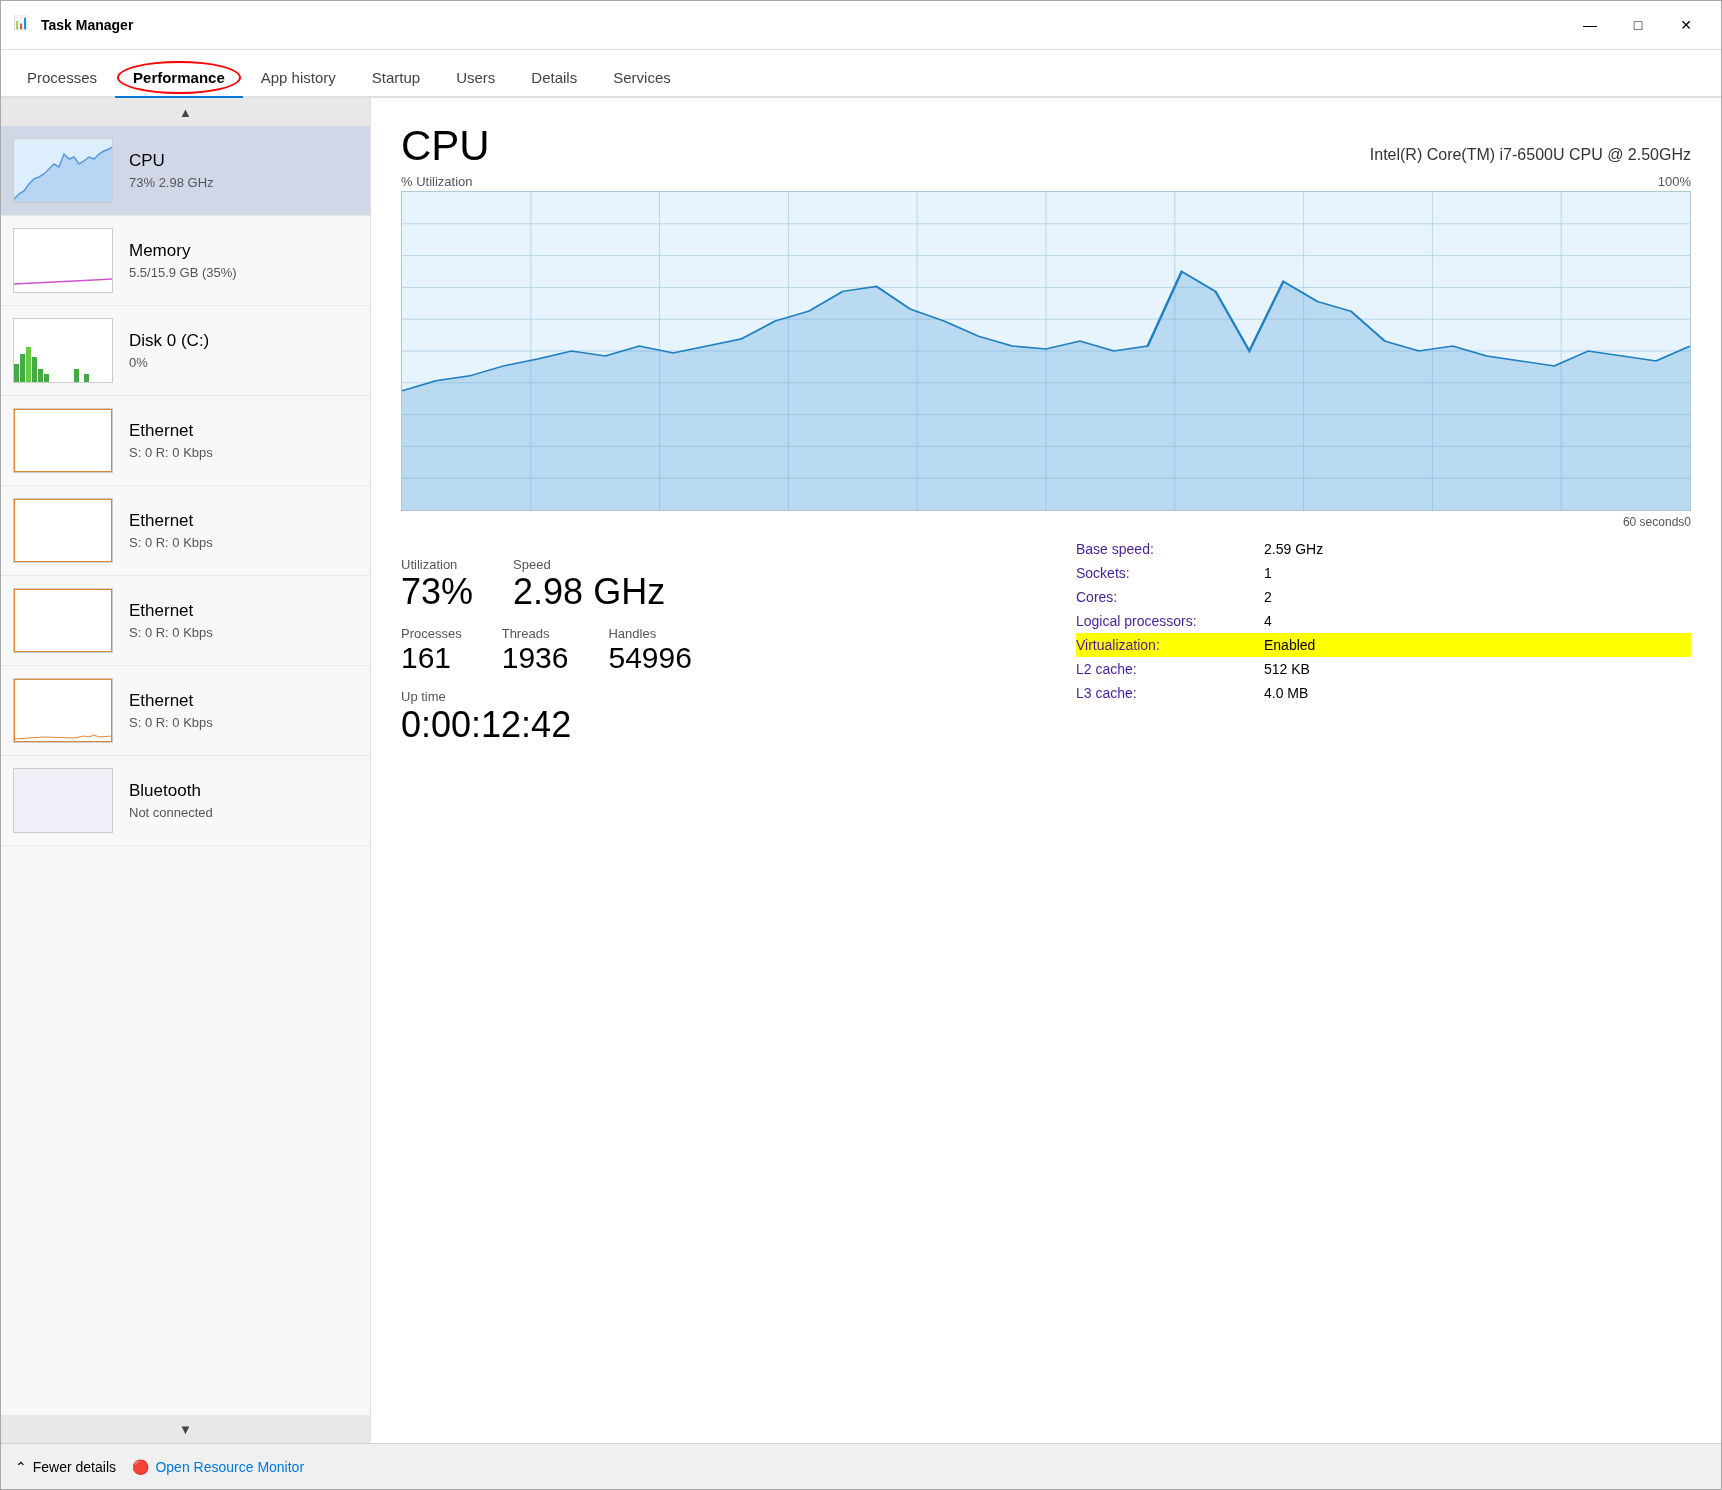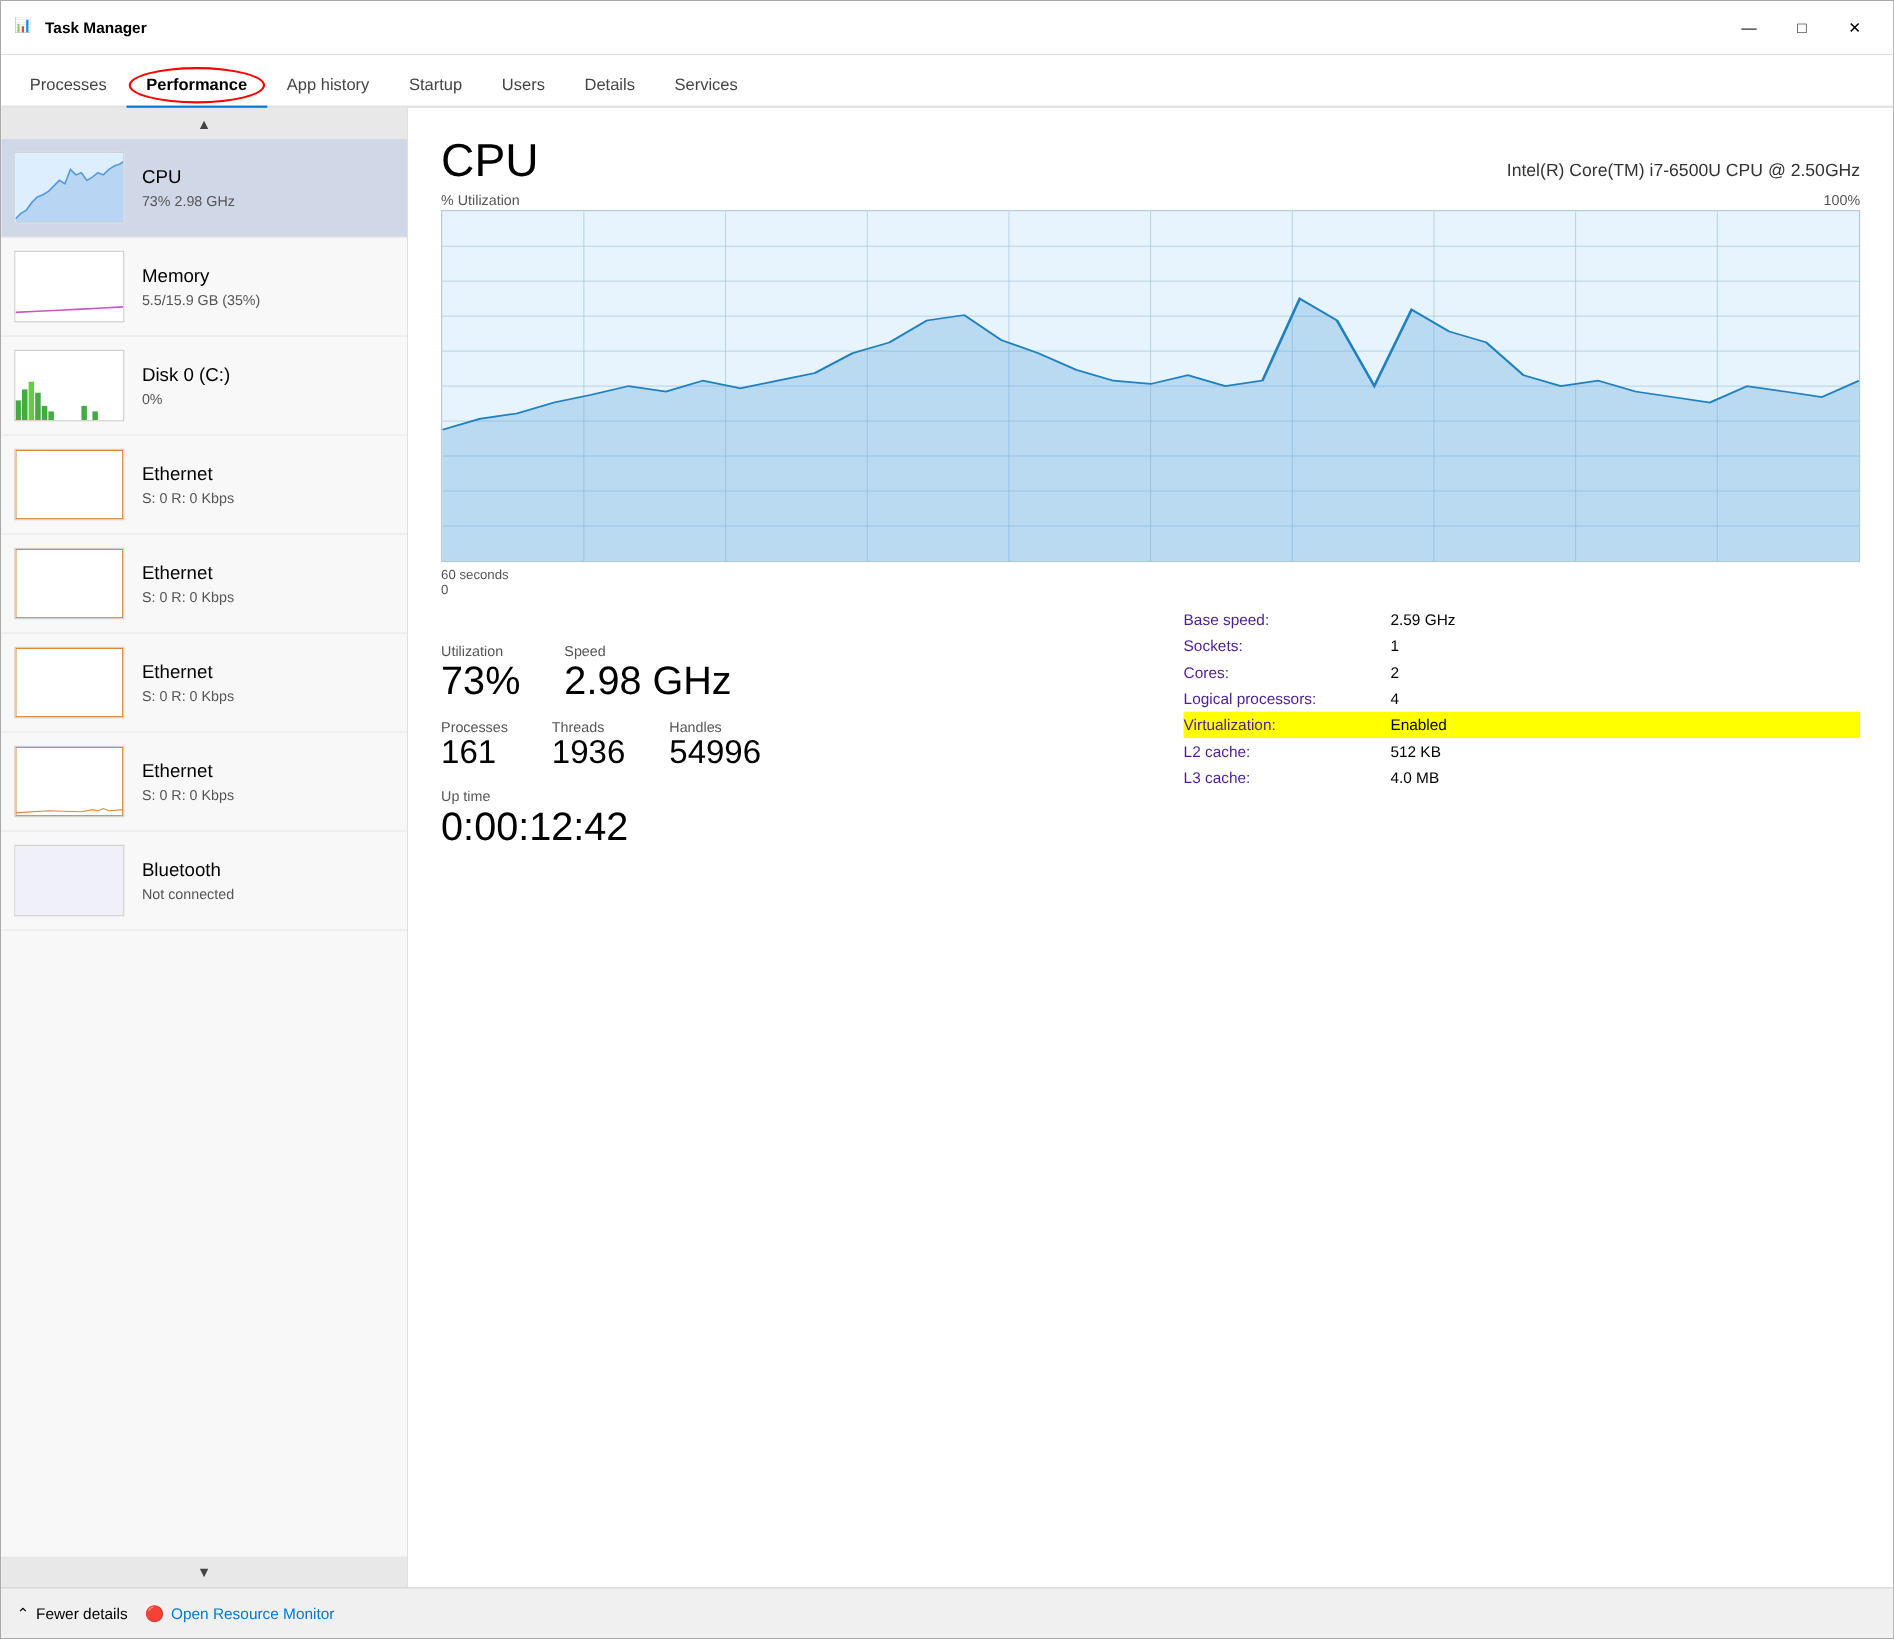--- a/index.html
+++ b/index.html
@@ -41,24 +41,24 @@
     
     .right-panel { flex: 1; padding: 24px 30px; overflow-y: auto; background: #fff; }
     .right-header { display: flex; align-items: baseline; justify-content: space-between; margin-bottom: 4px; }
     .right-title { font-size: 42px; font-weight: 300; }
     .right-subtitle { font-size: 16px; color: #333; text-align: right; }
 
     
     .chart-container { position: relative; margin-bottom: 8px; }
     .chart-label-top { display: flex; justify-content: space-between; font-size: 13px; color: #555; margin-bottom: 2px; }
     .chart { width: 100%; height: 320px; border: 1px solid #b0c8d8; background: #e8f4fd; position: relative; overflow: hidden; }
-    .chart-label-bottom { display: flex; justify-content: space-between; font-size: 12px; color: #555; margin-top: 4px; flex-direction: column; }
-
-    
-    .stats-row { display: flex; gap: 40px; margin-top: 33px; flex-wrap: wrap; }
+    .chart-label-bottom { display: flex; justify-content: flex-end; font-size: 12px; color: #555; margin-top: 4px; }
+
+    
+    .stats-row { display: flex; gap: 40px; margin-top: 20px; flex-wrap: wrap; }
     .stat-group { }
     .stat-label { font-size: 13px; color: #555; margin-bottom: 2px; }
     .stat-value { font-size: 36px; font-weight: 300; line-height: 1; }
     .stat-value.medium { font-size: 30px; }
 
     
     .meta-table { margin-top: 0; }
     .meta-row { display: flex; gap: 8px; padding: 4px 0; font-size: 14px; }
     .meta-row.highlight { background: #ffff00; }
     .meta-key { color: #4c1d95; min-width: 180px; }

